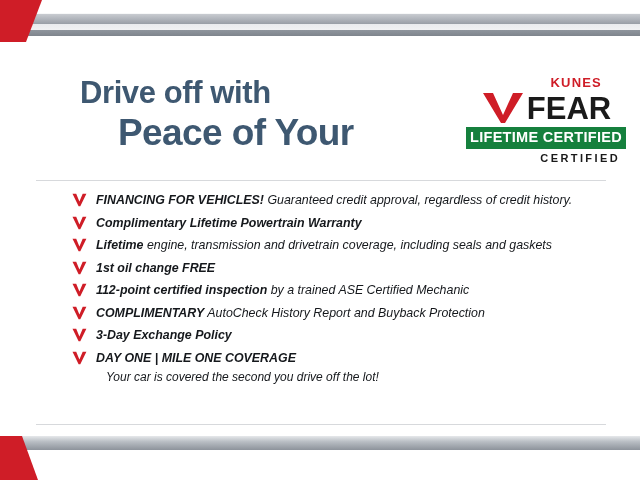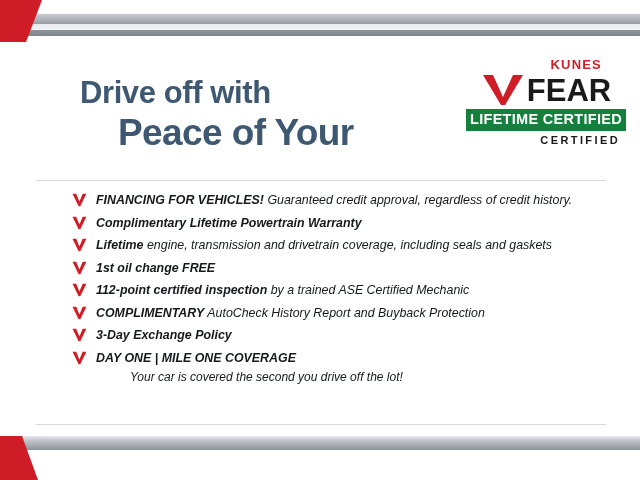--- a/index.html
+++ b/index.html
@@ -109,21 +109,21 @@
     letter-spacing: -0.6px;
     line-height: 42px;
     margin-top: 2px;
     margin-left: 38px;
   }
 
   
   .badge {
     position: absolute;
     right: 14px;
-    top: 58px;
+    top: 76px;
     width: 160px;
     text-align: center;
   }
   .badge .kunes {
     font-size: 13px;
     font-weight: bold;
     color: #cf1d27;
     letter-spacing: 1.2px;
     line-height: 14px;
     text-align: right;
@@ -211,21 +211,21 @@
     width: 15px;
     height: 14px;
   }
   .feature .check svg { display: block; }
   .feature b {
     font-weight: bold;
   }
   .feature .sub {
     display: block;
     margin-top: 3px;
-    margin-left: 34px;
+    margin-left: 10px;
     font-weight: normal;
     font-style: italic;
     font-size: 12px;
     color: #15181c;
   }
 </style>
 </head>
 <body>
 
 <div class="canvas">

